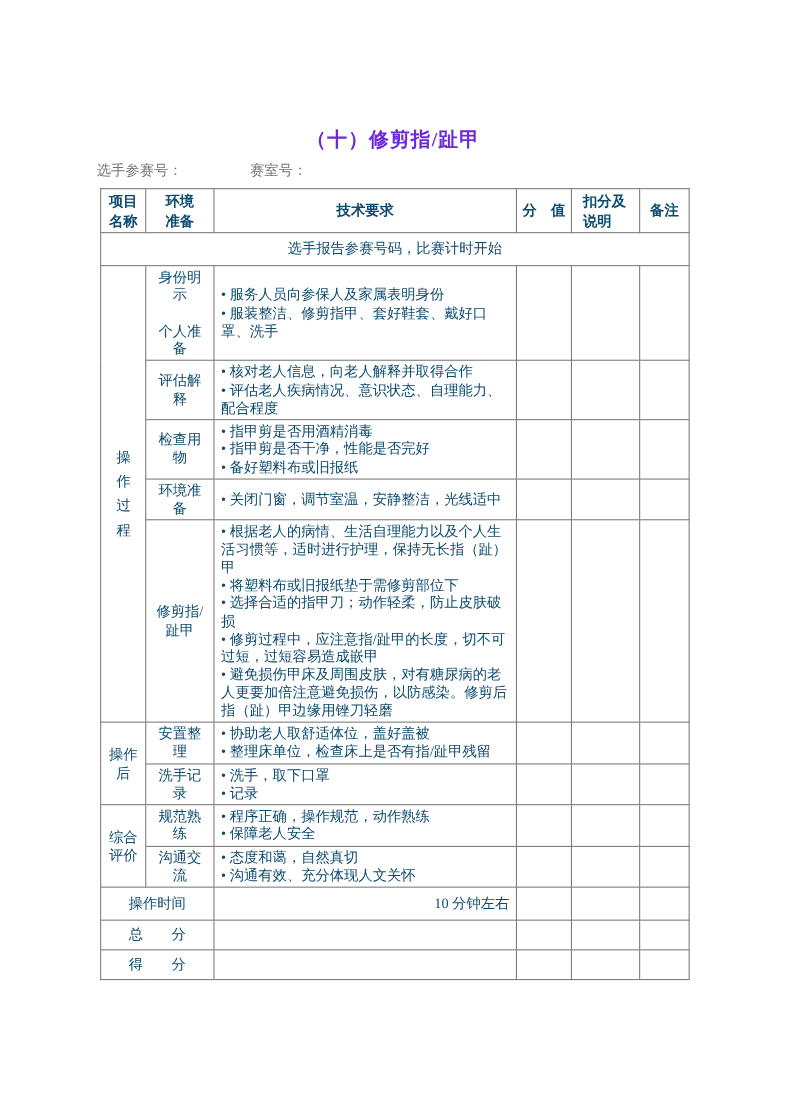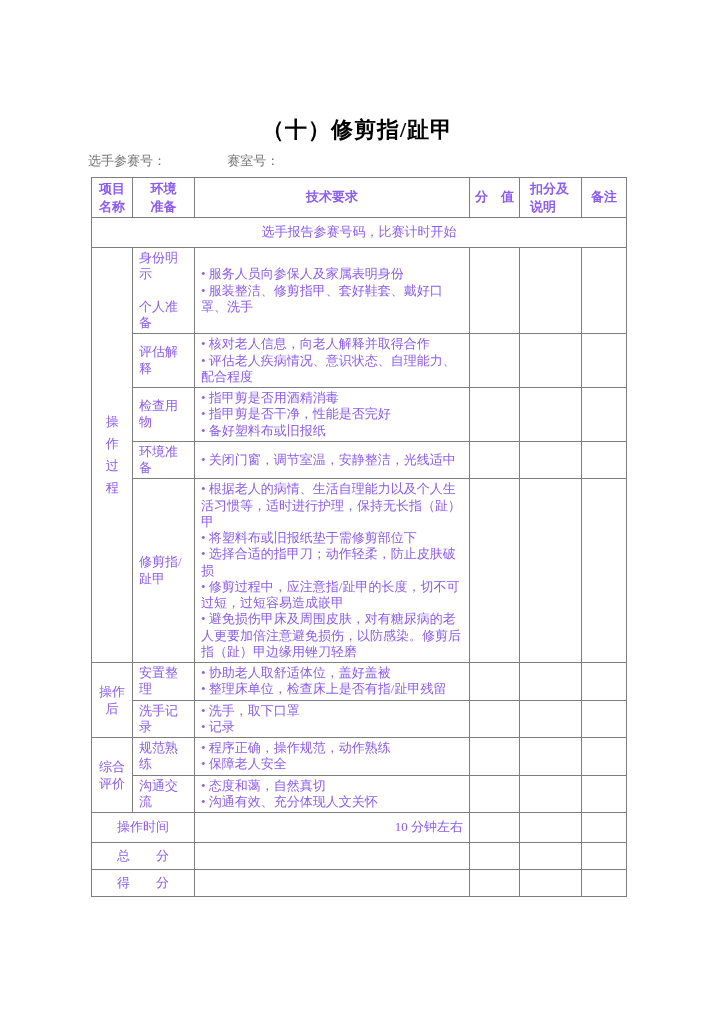--- a/index.html
+++ b/index.html
@@ -7,59 +7,59 @@
     position:relative;
     width:715px;height:1011px;
     background:#ffffff;
     color:#333;
     font-family:"Liberation Serif","DejaVu Serif",serif;
     overflow:hidden;
   }
   .doc-title{
     margin:115px 0 0 0;
     text-align:center;
-    font-size:22px;
+    font-size:18px;
     font-weight:bold;
-    color:#000000;
+    color:#6d28d9;
     letter-spacing:1px;
   }
   .meta-row{
     margin:7px 0 0 88px;
     font-size:13px;
     color:#737373;
   }
   .meta-room{margin-left:58px;}
   table.score-table{
     border-collapse:collapse;
     table-layout:fixed;
     width:535px;
     margin:7px 0 0 91px;
     font-size:13px;
-    color:#8b5cf6;
+    color:#0c4a6e;
   }
   .score-table td,.score-table th{
     border:1px solid #7e7e7e;
     padding:2px 6px;
     white-space:pre-line;
     vertical-align:middle;
     line-height:1.25;
     overflow:hidden;
   }
   .score-table th{
     font-weight:bold;
     text-align:center;
     padding:2px 1px;
   }
   .center{text-align:center;margin-left:47px;}
   .tech{
     text-align:left;
     line-height:14px;
     padding:2px 8px;
   }
-  .step{text-align:left;line-height:15px;}
+  .step{text-align:center;line-height:15px;}
   
   .vert{
     display:inline-block;
     width:1.05em;
     word-break:break-all;
     text-align:right;
     line-height:1.7;
   }
   
   .w2{

